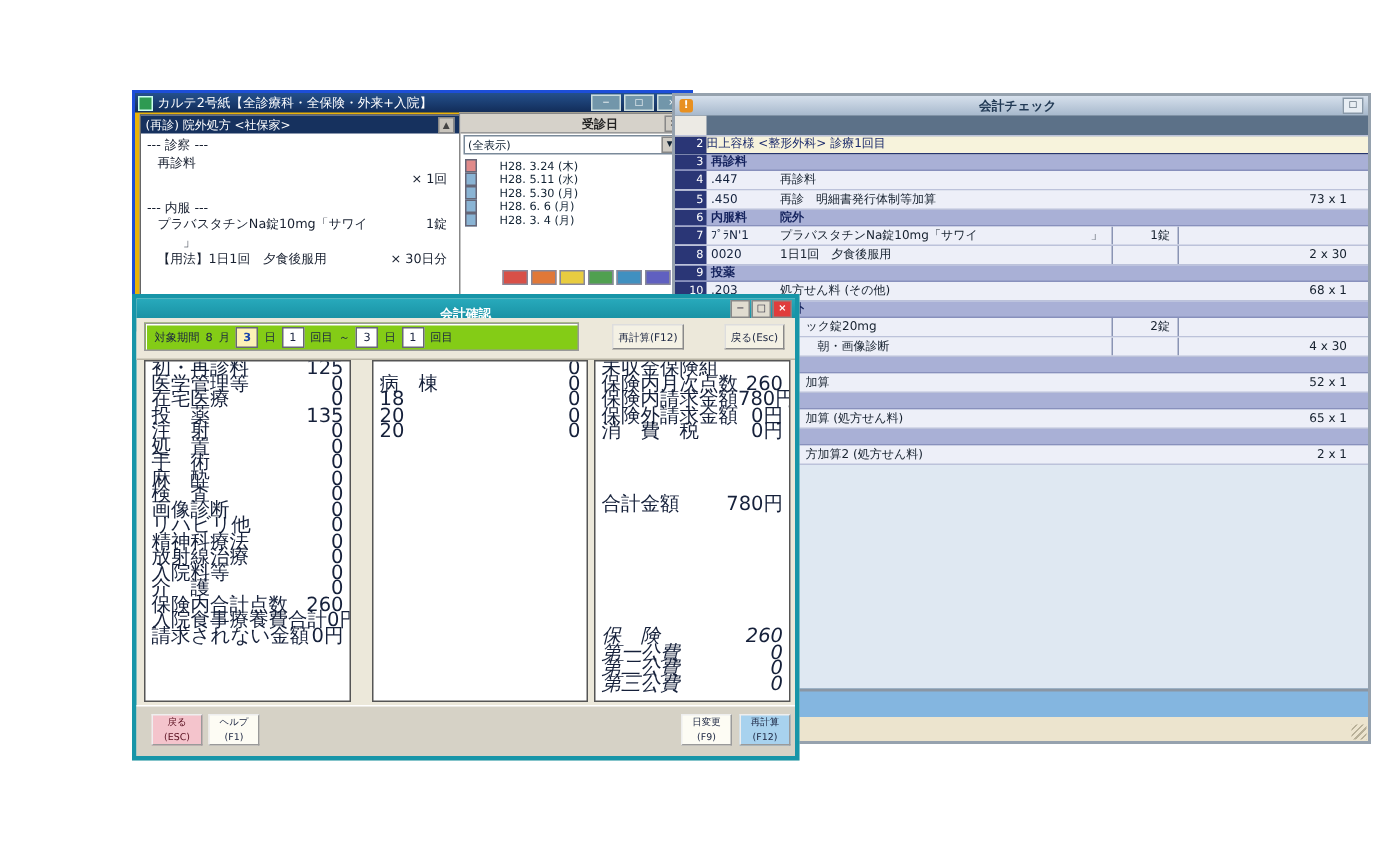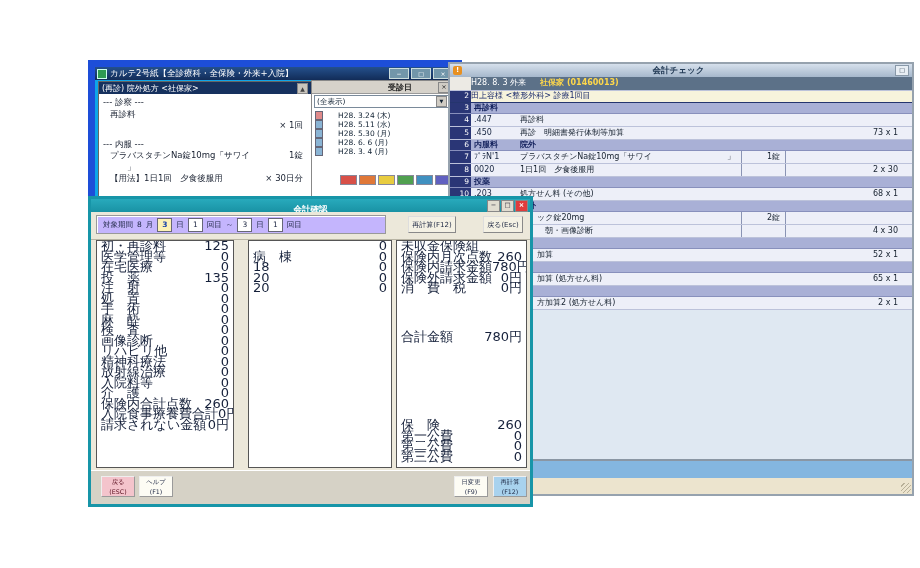--- a/index.html
+++ b/index.html
@@ -1,21 +1,21 @@
 <!DOCTYPE html>
 <html><head>
 <meta charset="utf-8">
 <style>
   html,body{margin:0;padding:0;background:#fff;}
   .stage{position:relative;width:920px;height:568px;background:#ffffff;overflow:hidden;
          font-family:"DejaVu Sans","Liberation Sans",sans-serif;}
   .win{position:absolute;box-sizing:border-box;}
 
   
-  .karte{left:88px;top:60px;width:374px;height:147px;background:#0ea5e9;border:7px solid #1d4ed8;z-index:1;}
+  .karte{left:88px;top:60px;width:374px;height:147px;background:#eab308;border:2px solid #1d4ed8;z-index:1;}
   .k-title{position:absolute;left:0;top:0;right:0;height:13px;background:linear-gradient(#24508c,#122c58);
            color:#fff;font-size:8.5px;display:flex;align-items:center;padding:0 2px;gap:3px;white-space:nowrap;}
   .k-icon{width:8px;height:8px;background:#2e9a52;border:1px solid #cfe;flex:0 0 auto;}
   .k-btns{margin-left:auto;display:flex;gap:2px;}
   .kb{width:18px;height:9px;background:#7296aa;border:1px solid #cdd;color:#fff;font-size:6px;line-height:9px;text-align:center;}
   .k-left{position:absolute;left:3px;top:14px;width:212px;bottom:1px;background:#fff;border:1px solid #666;}
   .k-header{height:12px;background:#16315e;color:#fff;font-size:8px;display:flex;align-items:center;padding:0 3px;white-space:nowrap;}
   .scrollup{margin-left:auto;width:9px;height:9px;background:#c8c4bc;color:#444;font-size:6px;line-height:9px;text-align:center;border:1px solid #888;}
   .k-body{font-size:8.5px;color:#182030;padding:3px 4px;white-space:nowrap;}
   .k-line{display:flex;line-height:11.5px;height:11.5px;}
@@ -74,37 +74,37 @@
   
   .confirm{left:88px;top:196px;width:445px;height:311px;background:#ece8da;border:3px solid #1795a8;z-index:3;}
   .f-title{height:22px;background:linear-gradient(#28aabc,#0f8294);color:#fff;display:flex;align-items:center;position:relative;}
   .f-title-text{flex:1;text-align:center;font-size:8.5px;font-weight:bold;}
   .f-ctrls{position:absolute;right:2px;top:1px;display:flex;gap:1px;}
   .fc{width:11px;height:10px;background:#e0dcd0;border:1px solid #888;font-size:6.5px;line-height:9px;text-align:center;color:#223;}
   .fx{background:#e03c3c;color:#fff;font-weight:bold;}
   .f-toolbar{position:absolute;left:0;top:13px;right:0;height:27px;background:#ece8da;border-bottom:1px solid #b8b4a4;}
   .f-period{position:absolute;left:5px;top:3px;width:290px;height:19px;border:1px solid #999;
             box-shadow:inset 1px 1px 0 #fff;display:flex;align-items:center;gap:4px;font-size:7.5px;
-            color:#1a2440;padding:0 6px;background:#c4b5fd;box-sizing:border-box;white-space:nowrap;}
+            color:#1a2440;padding:0 6px;background:#84cc16;box-sizing:border-box;white-space:nowrap;}
   .pbox{width:13px;height:12px;border:1px solid #667;background:#fff;display:inline-flex;align-items:center;
         justify-content:center;font-size:7.5px;}
   .pbox.sel{background:#fdf2b6;color:#1a44aa;font-weight:bold;}
   .f-btn{position:absolute;top:4px;height:17px;font-size:7px;background:#f4f1e4;border:1px outset #ddd;
          color:#1a2440;padding:0 2px;font-family:inherit;white-space:nowrap;}
   .recalc-top{left:317px;width:48px;}
   .back-top{left:392px;width:40px;}
   .f-panel{position:absolute;top:41px;height:228px;background:#fff;border:1px solid #555;font-size:13px;
            color:#15203a;box-sizing:border-box;overflow:hidden;}
   .p-left{left:5px;width:138px;}
   .p-mid{left:157px;width:144px;}
   .p-right{left:305px;width:131px;}
   .f-row{display:flex;height:10.5px;line-height:10.5px;padding:0 4px;white-space:nowrap;}
   .f-row .val{margin-left:auto;}
   .f-total{margin-top:38px;}
-  .f-bottomrows{margin-top:78px;}
+  .f-bottomrows{margin-top:78px;font-style:italic;}
   .f-footer{position:absolute;left:0;right:0;bottom:0;height:33px;background:#d6d2c6;border-top:1px solid #fff;}
   .fb{position:absolute;top:5px;height:21px;width:34px;border:1px outset #eee;background:#fdfcf4;
       font-size:6.3px;line-height:1.45;text-align:center;color:#1a2440;font-family:inherit;padding:0;}
   .fb span{display:block;}
   .fb.pink{left:10px;background:#f4c4cc;color:#5a1020;}
   .fb.help{left:48px;}
   .fb.change{left:363px;}
   .fb.recalc{left:402px;background:#a8d2ee;}
 </style>
 </head>
@@ -203,25 +203,20 @@
     <div class="c-title">
       <span class="c-icon">!</span>
       <span class="c-title-text">会計チェック</span>
       <span class="c-btn">□</span>
     </div>
     <div class="c-rows">
 
     <div class="c-row patient-header">
         <span class="num"></span>
 
-        <span class="txt">
-          <span>H28. 8. 3 外来</span>
-          <span class="txt2">社保家 (01460013)</span>
-          <span class="tail"></span>
-        </span>
         <span class="unit"></span>
         <span class="qty"></span>
       </div>
         <div class="c-row patient-sub">
         <span class="num">2</span>
 
         <span class="txt">
           <span>田上容様 &lt;整形外科&gt; 診療1回目</span>
           <span class="txt2"></span>
           <span class="tail"></span>

